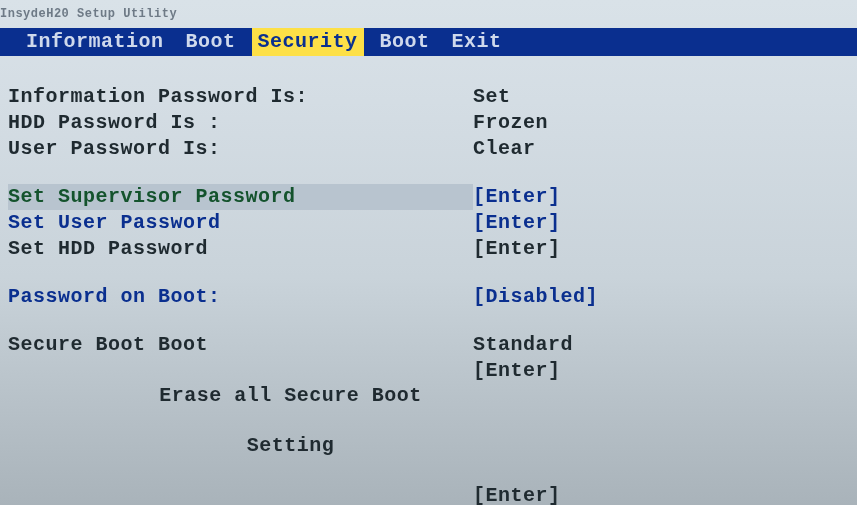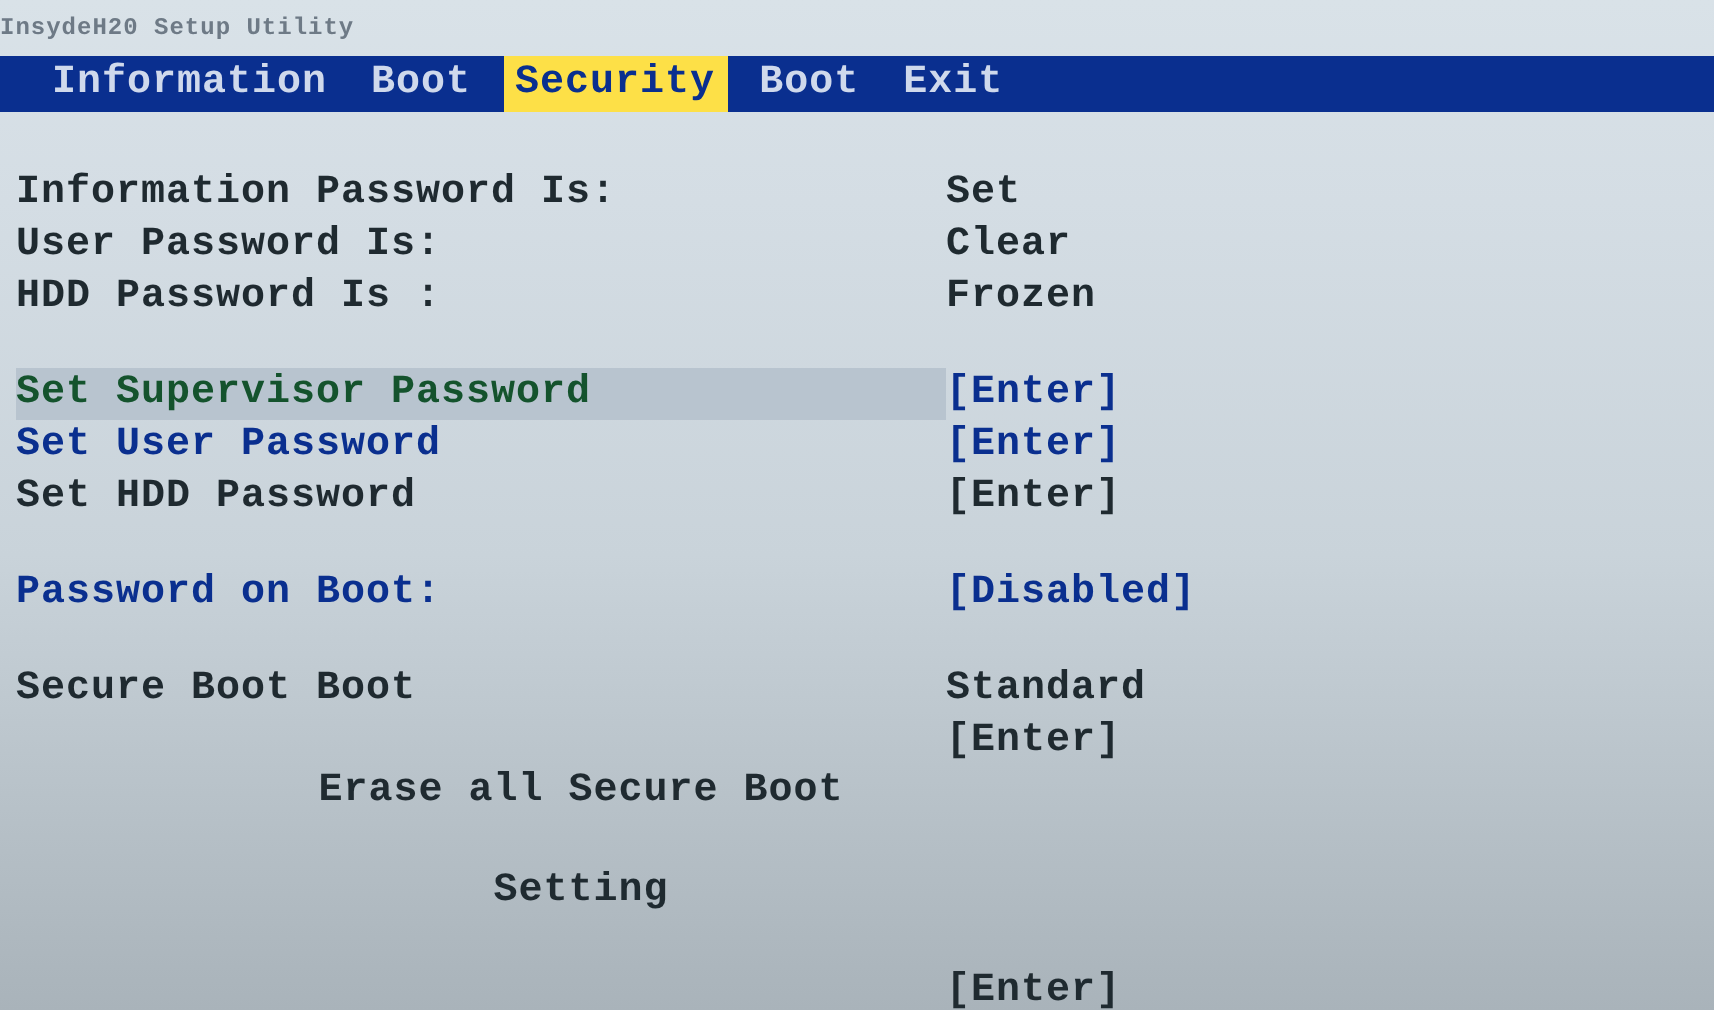--- a/index.html
+++ b/index.html
@@ -89,26 +89,26 @@
     <span class="tab">Exit</span>
   </div>
 
   <div class="content">
 
     <div class="row dark">
       <span class="label">Information Password Is:</span>
       <span class="value">Set</span>
     </div>
     <div class="row dark">
+      <span class="label">HDD Password Is :</span>
+      <span class="value">Frozen</span>
+    </div>
+    <div class="row dark">
       <span class="label">User Password Is:</span>
       <span class="value">Clear</span>
-    </div>
-    <div class="row dark">
-      <span class="label">HDD Password Is :</span>
-      <span class="value">Frozen</span>
     </div>
 
     <div class="spacer"></div>
 
     <div class="row">
       <span class="label whitehl">Set Supervisor Password</span>
       <span class="value blue">[Enter]</span>
     </div>
     <div class="row blue">
       <span class="label">Set User Password</span>

